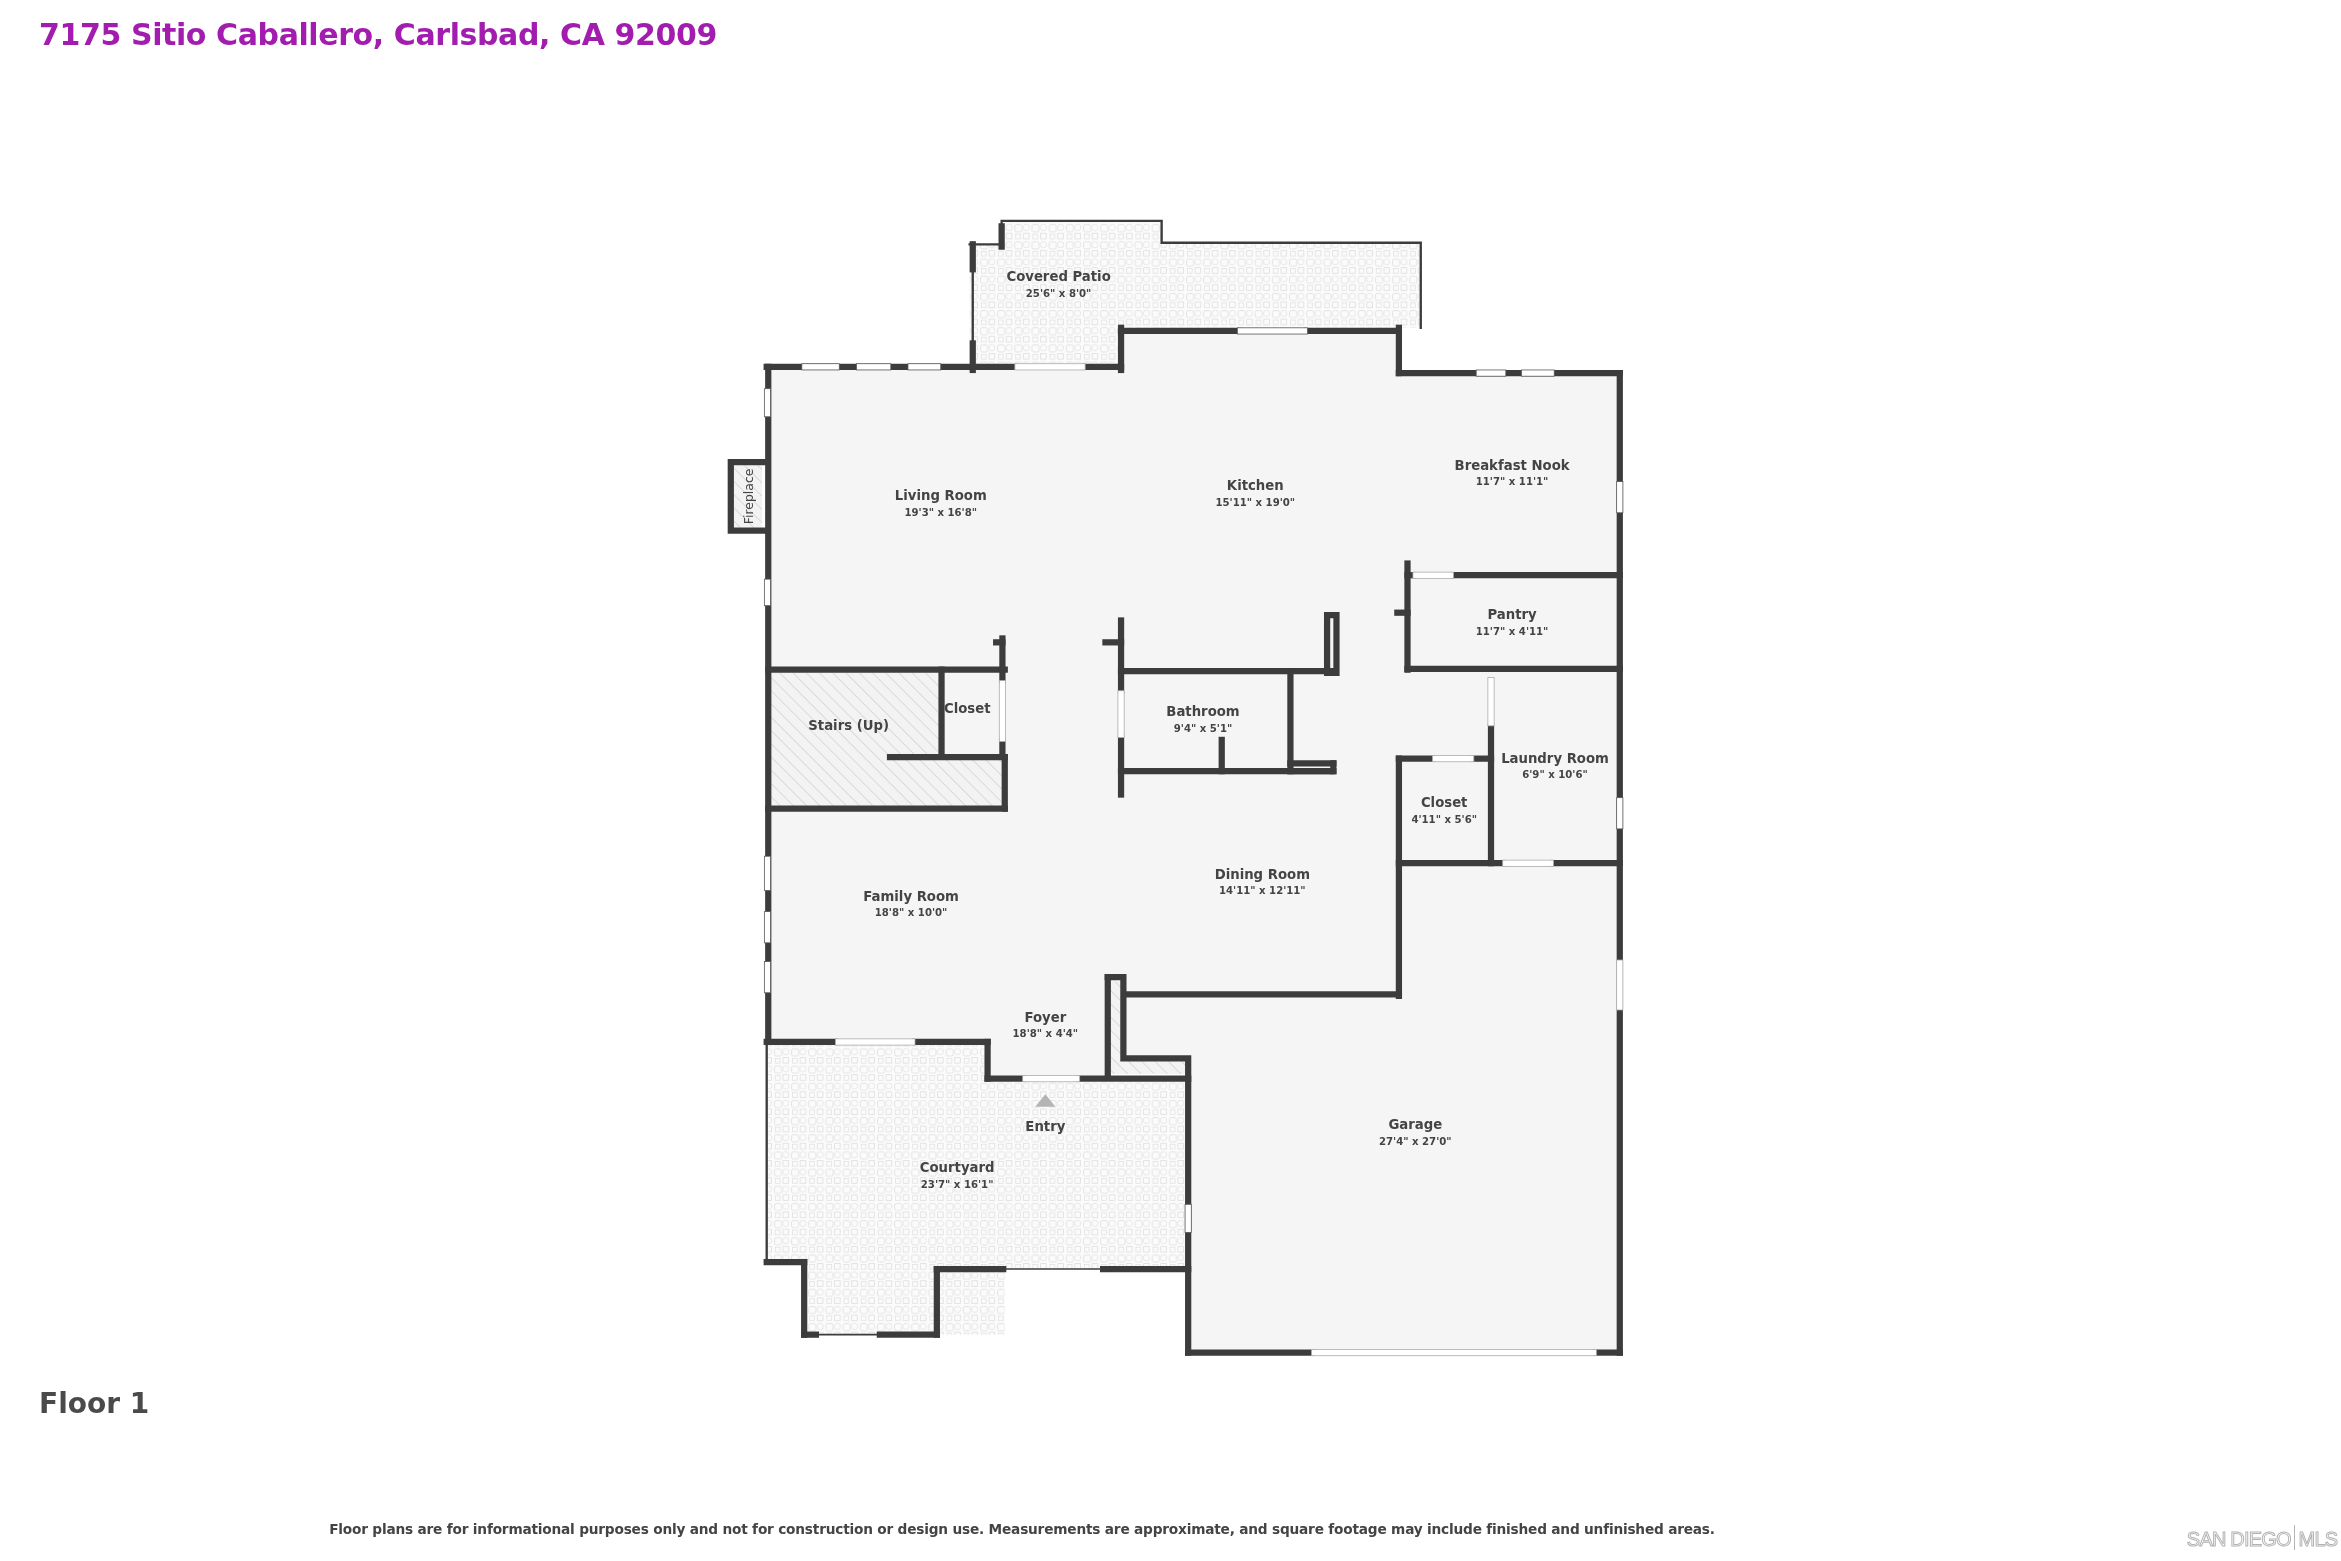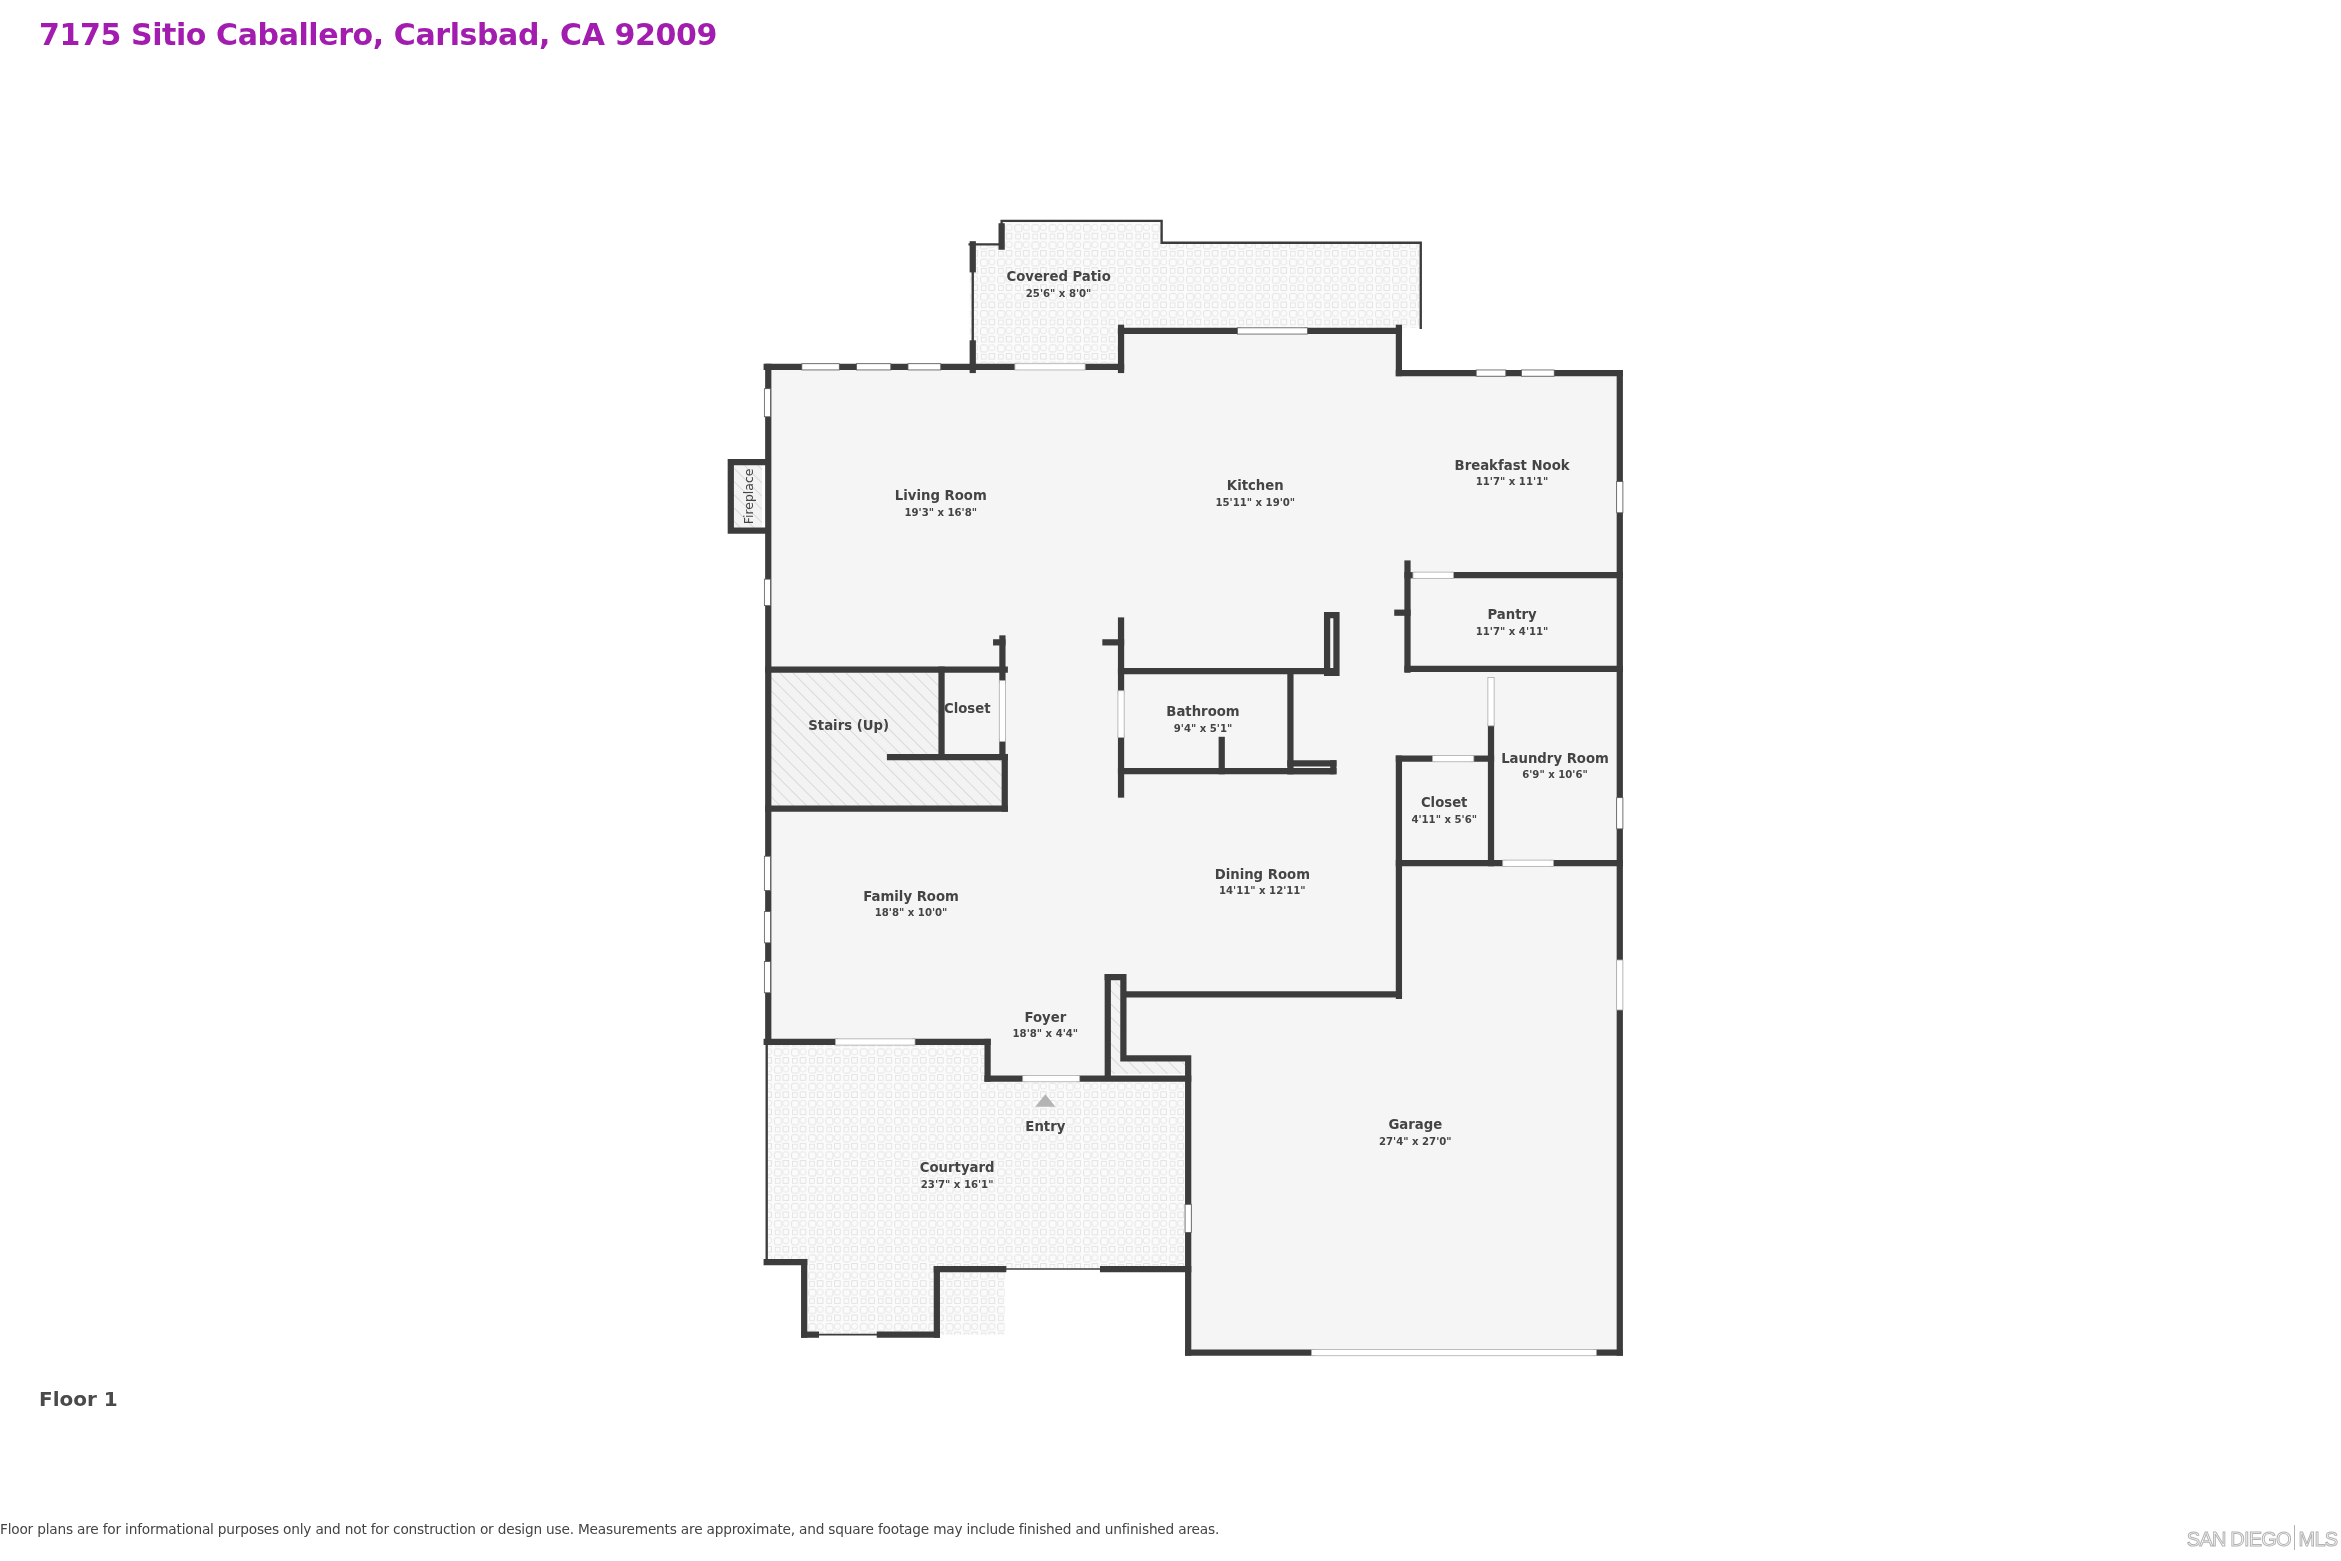--- a/index.html
+++ b/index.html
@@ -1,19 +1,19 @@
 <!DOCTYPE html>
 <html style="font-size:12.5px"><head>
 <meta charset="utf-8">
 <style>
   html, body { margin:0; padding:0; background:#ffffff; }
   body { width:2342px; height:1561px; position:relative; overflow:hidden; font-family:"DejaVu Sans","Liberation Sans",sans-serif; color:#444444; }
   .title { position:absolute; left:39px; top:17px; font-size:30px; font-weight:bold; color:#a21caf; letter-spacing:-0.4px; }
-  .floor-label { position:absolute; left:39px; top:1387px; font-size:20px; font-weight:bold; color:#4a4a4a; }
-  .disclaimer { position:absolute; left:0; width:2044px; top:1521px; text-align:left; font-size:13.7px; font-weight:normal; color:#444; letter-spacing:-0.2px; }
+  .floor-label { position:absolute; left:39px; top:1387px; font-size:28px; font-weight:bold; color:#4a4a4a; }
+  .disclaimer { position:absolute; left:0; width:2044px; top:1521px; text-align:center; font-size:13.7px; font-weight:bold; color:#444; letter-spacing:-0.2px; }
   .watermark { position:absolute; right:4.7px; top:1525px; font-size:20px; font-family:Liberation Sans, sans-serif; color:#ffffff; -webkit-text-stroke:1px #b3b3b3; letter-spacing:-0.8px; }
   .watermark .sep { display:inline-block; width:1.6px; height:25px; background:#b3b3b3; vertical-align:-3.9px; margin:0 3.1px; }
   svg.plan { position:absolute; left:0; top:0; }
   .room-name { font-family:"DejaVu Sans","Liberation Sans",sans-serif; font-weight:bold; font-size:17px; fill:#444444; text-anchor:middle; }
   .room-dim { font-family:"DejaVu Sans","Liberation Sans",sans-serif; font-weight:bold; font-size:13px; fill:#444444; text-anchor:middle; }
 </style>
 </head>
 <body>
 
 <div class="title">7175 Sitio Caballero, Carlsbad, CA 92009</div>

